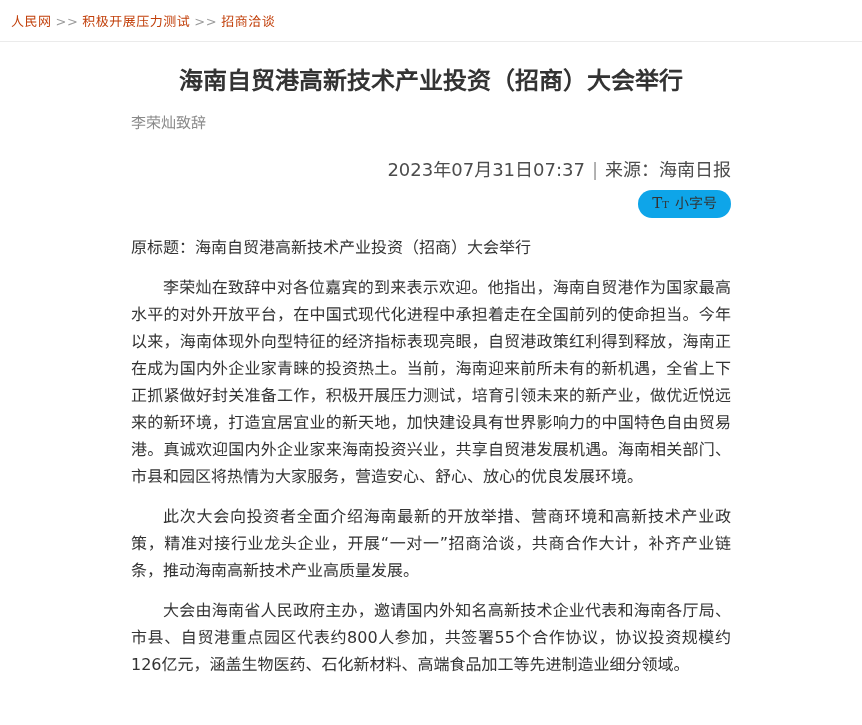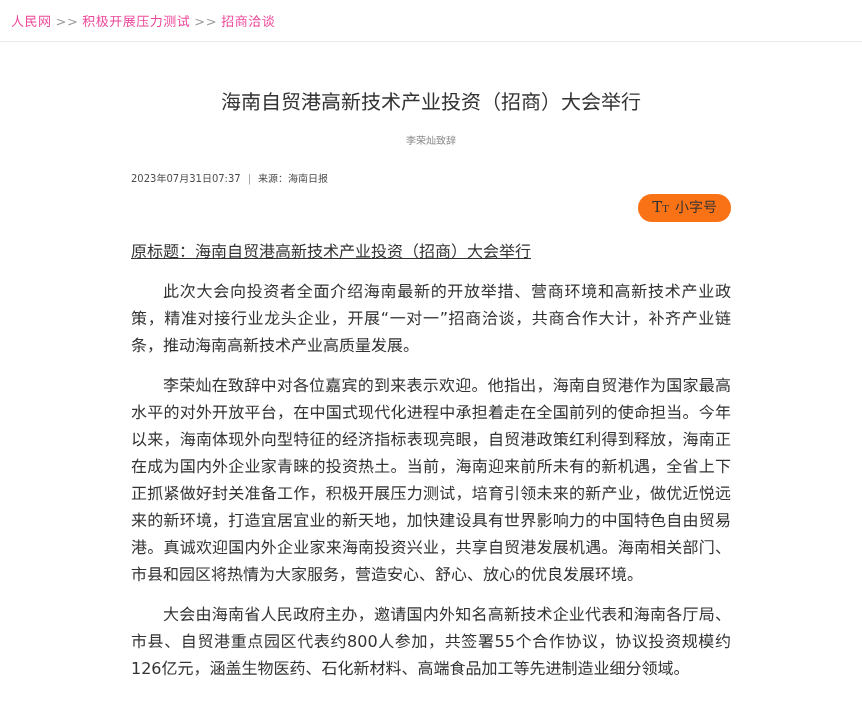--- a/index.html
+++ b/index.html
@@ -13,62 +13,62 @@
     position:relative;
   }
   
   .breadcrumb {
     padding:11px 12px 11px 11px;
     font-size:13px;
     color:#9b9b9b;
     letter-spacing:0.5px;
   }
   .breadcrumb a {
-    color:#ec4899; text-decoration:none; cursor:pointer;font-family:Liberation Mono, monospace;
+    color:#c2410c; text-decoration:none; cursor:pointer;font-family:Liberation Mono, monospace;
   }
   .breadcrumb .sep { margin:0 4px; color:#9b9b9b; }
   .top-divider { border-bottom:1px solid #ebebeb; width:100%; }
 
   
   .container { width:600px; margin:0 auto; }
 
   .article-title {
-    margin-top:43px;
+    margin-top:22px;
     text-align:center;
-    font-size:20px;
-    font-weight:400;
+    font-size:24px;
+    font-weight:700;
     color:#333333;
     line-height:34px;
   }
   .article-subtitle {
     margin-top:13px;
-    text-align:center;
-    font-size:10px;
+    text-align:left;
+    font-size:15px;
     color:#8a8a8a;
   }
   .article-meta {
     margin-top:23px;
-    text-align:left;
-    font-size:10px;
+    text-align:right;
+    font-size:18px;
     color:#4c4c4c;
   }
   .article-meta .meta-sep { margin:0 7px; color:#9b9b9b; }
   .article-meta a.source-link { color:#4c4c4c; text-decoration:none; cursor:pointer; }
 
   .toolbar-row {
     display:flex;
     justify-content:flex-end;
     margin-top:9px;
     padding-right:0;
   }
   .font-size-pill {
     display:inline-flex;
     align-items:baseline;
     gap:6px;
-    background:#f97316;
+    background:#0ea5e9;
     border:none;
     border-radius:14px;
     padding:5px 14px;
     font-family:inherit;
     font-size:14px;
     color:#333333;
     cursor:pointer;
     line-height:17px;
   }
   .tt-icon { font-family:"DejaVu Serif","Liberation Serif",serif; color:#333; }
@@ -77,21 +77,21 @@
 
   .article-body { margin-top:16px; }
   .article-body p {
     font-size:16px;
     line-height:27px;
     color:#333333;
     margin:13px 0;
     text-align:justify;
   }
   .article-body p.indent { text-indent:2em; }
-  .article-body p.no-indent { text-indent:0;text-decoration:underline; }
+  .article-body p.no-indent { text-indent:0; }
 </style>
 </head>
 <body>
 
 <div class="breadcrumb">
   <a>人民网</a><span class="sep">&gt;&gt;</span><a>积极开展压力测试</a><span class="sep">&gt;&gt;</span><a>招商洽谈</a>
 </div>
 <div class="top-divider"></div>
 
 <div class="container">
@@ -106,19 +106,19 @@
 
   <div class="toolbar-row">
     <button class="font-size-pill">
       <span class="tt-icon"><span class="t-big">T</span><span class="t-small">T</span></span>
       <span>小字号</span>
     </button>
   </div>
 
   <div class="article-body">
     <p class="no-indent">原标题：海南自贸港高新技术产业投资（招商）大会举行</p>
+    <p class="indent">李荣灿在致辞中对各位嘉宾的到来表示欢迎。他指出，海南自贸港作为国家最高水平的对外开放平台，在中国式现代化进程中承担着走在全国前列的使命担当。今年以来，海南体现外向型特征的经济指标表现亮眼，自贸港政策红利得到释放，海南正在成为国内外企业家青睐的投资热土。当前，海南迎来前所未有的新机遇，全省上下正抓紧做好封关准备工作，积极开展压力测试，培育引领未来的新产业，做优近悦远来的新环境，打造宜居宜业的新天地，加快建设具有世界影响力的中国特色自由贸易港。真诚欢迎国内外企业家来海南投资兴业，共享自贸港发展机遇。海南相关部门、市县和园区将热情为大家服务，营造安心、舒心、放心的优良发展环境。</p>
     <p class="indent">此次大会向投资者全面介绍海南最新的开放举措、营商环境和高新技术产业政策，精准对接行业龙头企业，开展“一对一”招商洽谈，共商合作大计，补齐产业链条，推动海南高新技术产业高质量发展。</p>
-    <p class="indent">李荣灿在致辞中对各位嘉宾的到来表示欢迎。他指出，海南自贸港作为国家最高水平的对外开放平台，在中国式现代化进程中承担着走在全国前列的使命担当。今年以来，海南体现外向型特征的经济指标表现亮眼，自贸港政策红利得到释放，海南正在成为国内外企业家青睐的投资热土。当前，海南迎来前所未有的新机遇，全省上下正抓紧做好封关准备工作，积极开展压力测试，培育引领未来的新产业，做优近悦远来的新环境，打造宜居宜业的新天地，加快建设具有世界影响力的中国特色自由贸易港。真诚欢迎国内外企业家来海南投资兴业，共享自贸港发展机遇。海南相关部门、市县和园区将热情为大家服务，营造安心、舒心、放心的优良发展环境。</p>
     <p class="indent">大会由海南省人民政府主办，邀请国内外知名高新技术企业代表和海南各厅局、市县、自贸港重点园区代表约800人参加，共签署55个合作协议，协议投资规模约126亿元，涵盖生物医药、石化新材料、高端食品加工等先进制造业细分领域。</p>
 
   </div>
 
 </div>
 
 </body></html>

